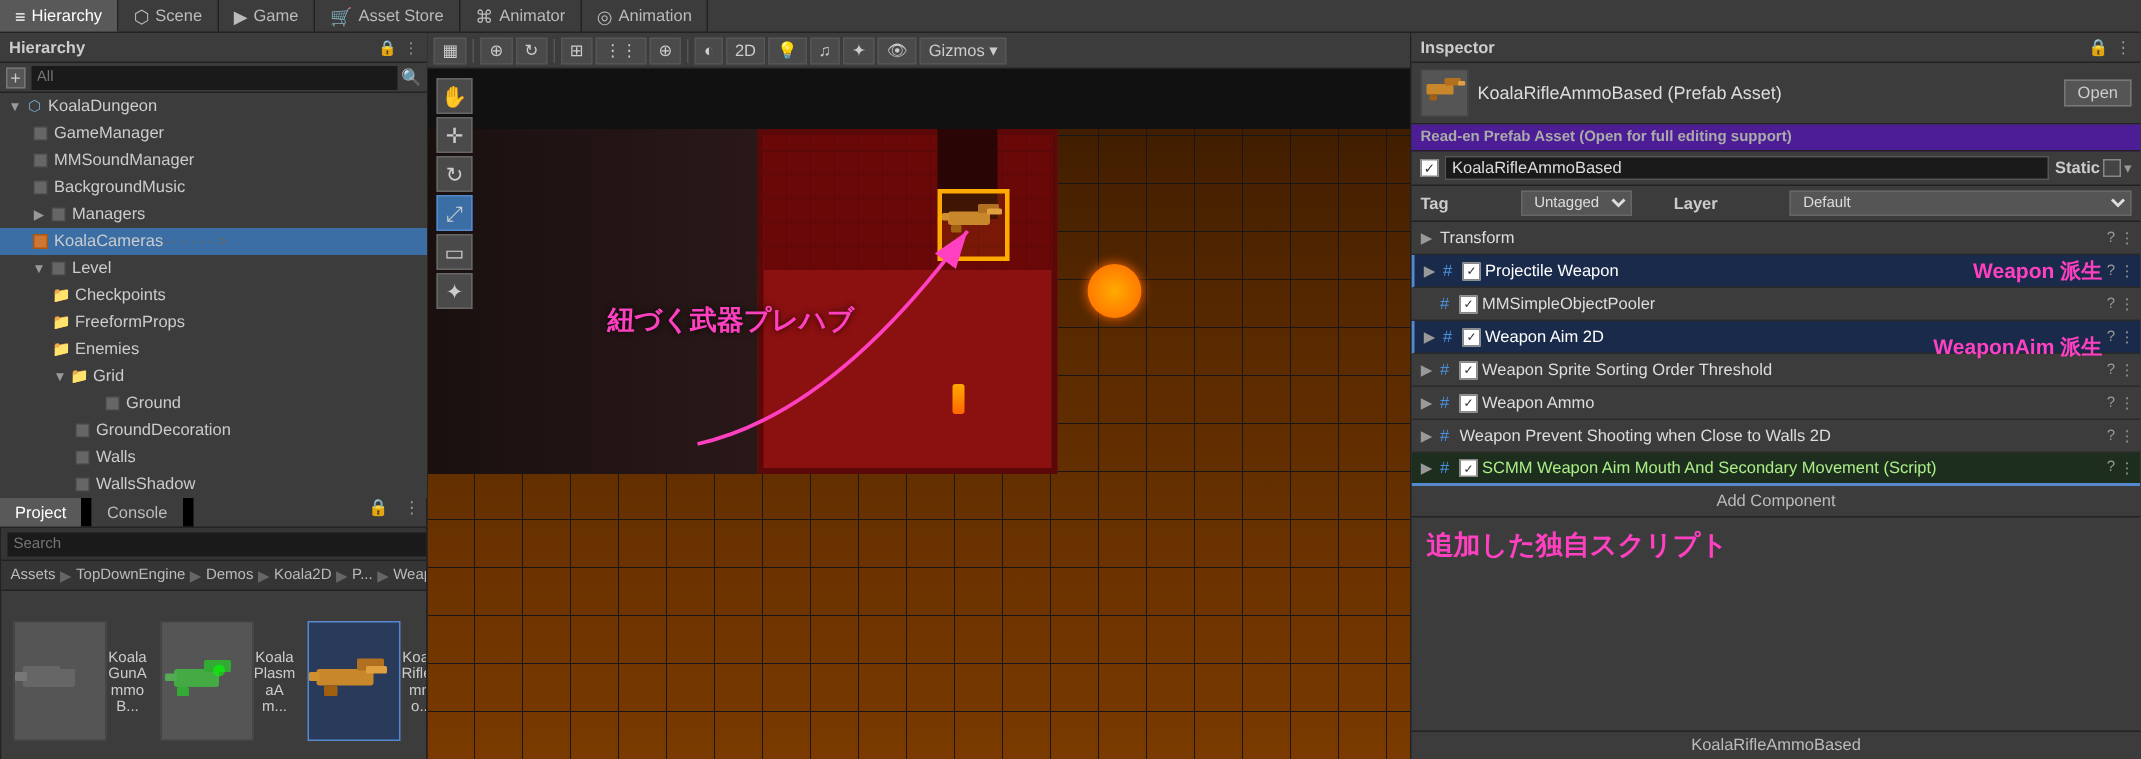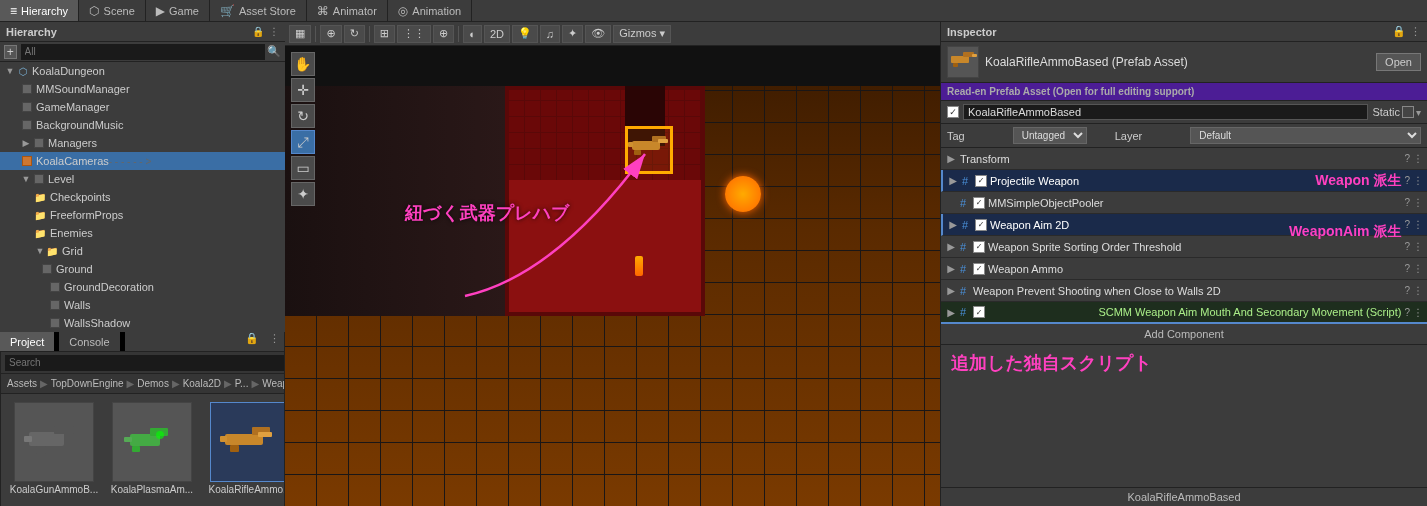--- a/index.html
+++ b/index.html
@@ -137,21 +137,21 @@
       border-bottom: 1px solid #222;
       height: 20px;
     }
     .proj-tab {
       padding: 0 10px;
       display: flex;
       align-items: center;
       font-size: 11px;
       color: #bbb;
       cursor: pointer;
-      border-right: 5px solid #000000;
+      border-right: 7px solid #000000;
     }
     .proj-tab.active { background: #595959; color: #fff; }
 
     
     .center-panel {
       flex: 1;
       display: flex;
       flex-direction: column;
       background: #1a1a1a;
     }
@@ -235,21 +235,21 @@
       padding: 1px 4px;
       flex: 1;
       height: 16px;
     }
     .static-checkbox {
       display: flex;
       align-items: center;
       gap: 2px;
       margin-left: auto;
     }
-    .label-text { color: #ccc; font-size: 11px; }
+    .label-text { color: #ccc; font-size: 11px; font-weight: bold; }
     .tag-dropdown, .layer-dropdown {
       background: #555;
       border: 1px solid #666;
       color: #ddd;
       font-size: 10px;
       padding: 1px 4px;
       cursor: pointer;
       margin-left: 44px;
     }
     .static-box {
@@ -349,21 +349,21 @@
     .asset-grid {
       display: flex;
       flex-wrap: wrap;
       padding: 8px;
       gap: 8px;
       flex: 1;
       overflow-y: auto;
     }
     .asset-item {
       display: flex;
-      flex-direction: column;
+      flex-direction: row;
       align-items: center;
       width: 90px;
       cursor: pointer;
     }
     .asset-item.selected .asset-thumb { border-color: #5588cc; background: #2a3a5a; }
     .asset-thumb {
       width: 80px; height: 80px;
       background: #555;
       border: 1px solid #444;
       display: flex;
@@ -558,27 +558,27 @@
           <div class="tree-arrow">▼</div>
           <div class="tree-icon">
               <span class="scene-icon">⬡</span>
             </div>
           <span class="tree-label">KoalaDungeon</span>
         </div>
         <div class="tree-item" style="padding-left:20px;">
           <div class="tree-icon">
               <div class="cube-icon gray"></div>
             </div>
+          <span class="tree-label">GameManager</span>
+        </div>
+        <div class="tree-item" style="padding-left:20px;">
+          <div class="tree-icon">
+              <div class="cube-icon gray"></div>
+            </div>
           <span class="tree-label">MMSoundManager</span>
-        </div>
-        <div class="tree-item" style="padding-left:20px;">
-          <div class="tree-icon">
-              <div class="cube-icon gray"></div>
-            </div>
-          <span class="tree-label">GameManager</span>
         </div>
         <div class="tree-item" style="padding-left:20px;">
           <div class="tree-icon">
               <div class="cube-icon gray"></div>
             </div>
           <span class="tree-label">BackgroundMusic</span>
         </div>
         <div class="tree-item" style="padding-left:20px;">
           <div class="tree-arrow">▶</div>
           <div class="tree-icon">
@@ -618,21 +618,21 @@
             </div>
           <span class="tree-label">Enemies</span>
         </div>
         <div class="tree-item" style="padding-left:34px;">
           <div class="tree-arrow">▼</div>
           <div class="tree-icon">
               <span class="folder-icon">📁</span>
             </div>
           <span class="tree-label">Grid</span>
         </div>
-        <div class="tree-item" style="padding-left:40px;">
+        <div class="tree-item" style="padding-left:68px;">
           <div class="tree-icon">
               <div class="cube-icon gray"></div>
             </div>
           <span class="tree-label">Ground</span>
         </div>
         <div class="tree-item" style="padding-left:48px;">
           <div class="tree-icon">
               <div class="cube-icon gray"></div>
             </div>
           <span class="tree-label">GroundDecoration</span>
@@ -974,21 +974,21 @@
         <div class="comp-icons">
           <span class="comp-icon-btn">?</span>
           <span class="comp-icon-btn">⋮</span>
         </div>
       </div>
 
       <div class="component-row" style="border-bottom:2px solid #5588cc;background:#1e2e1e;">
         <span class="comp-arrow">▶</span>
         <span class="comp-hash">#</span>
         <div class="comp-check"></div>
-        <span class="comp-name" style="color:#aaee88;text-align:right;">SCMM Weapon Aim Mouth And Secondary Movement (Script)</span>
+        <span class="comp-name" style="color:#aaee88;">SCMM Weapon Aim Mouth And Secondary Movement (Script)</span>
         <div class="comp-icons">
           <span class="comp-icon-btn">?</span>
           <span class="comp-icon-btn">⋮</span>
         </div>
       </div>
 
       <div class="add-component-btn">
         <span>Add Component</span>
       </div>
 

